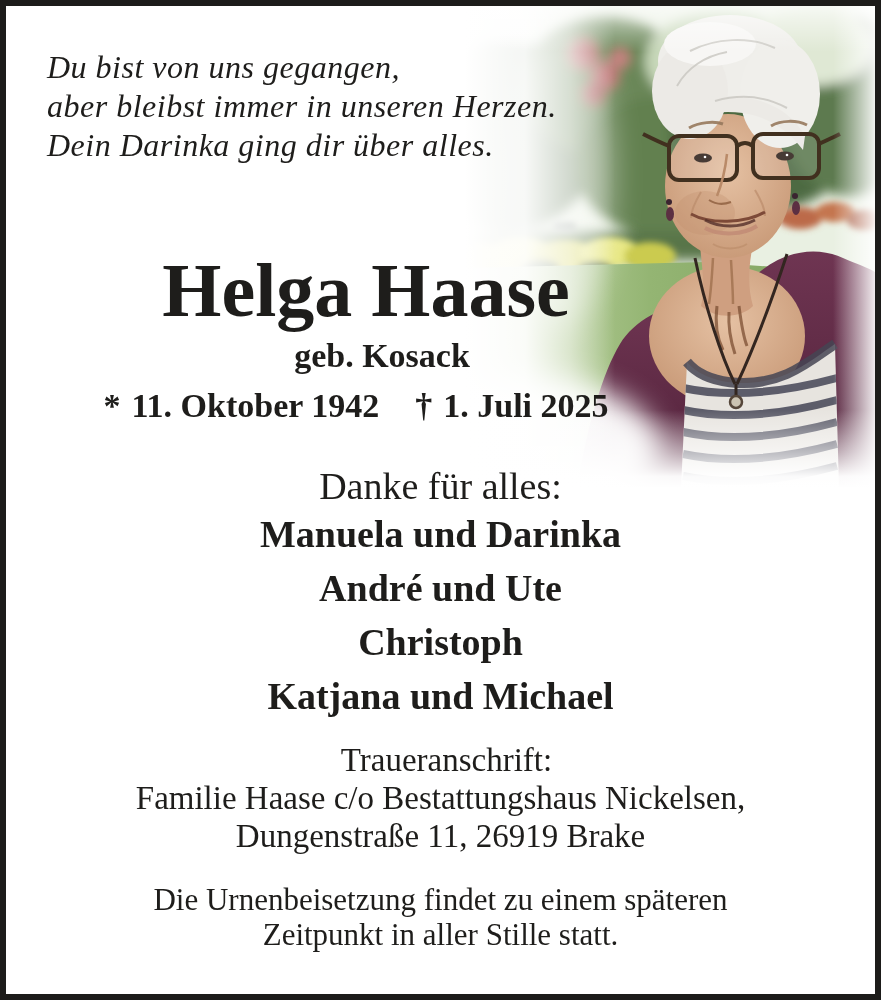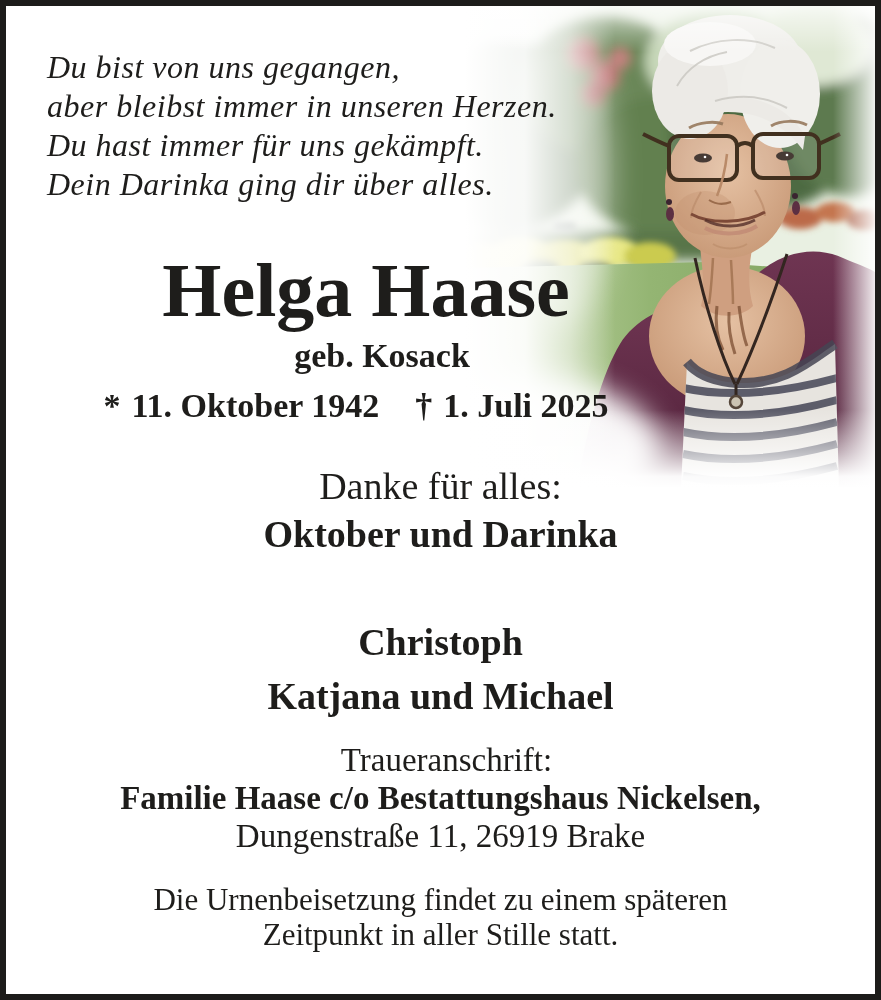--- a/index.html
+++ b/index.html
@@ -23,21 +23,21 @@
   .name{left:4px;top:246px;width:712px;text-align:center;font-size:76px;font-weight:bold;}
   .maiden{left:2px;top:333px;width:748px;text-align:center;font-size:34px;font-weight:bold;}
   .dates{left:0;top:383px;width:700px;font-size:34px;font-weight:bold;
          display:flex;justify-content:center;gap:36px;}
   .dates .d-item{display:inline-flex;gap:11px;}
   .center{left:0;width:869px;text-align:center;}
   .thanks-intro{top:461px;font-size:38px;}
   .thanks-name{font-size:38px;font-weight:bold;}
   .tn-0{top:509px;} .tn-1{top:563px;} .tn-2{top:617px;} .tn-3{top:671px;}
   .addr{font-size:33px;}
-  .addr-label{top:738px;padding-left:6px;} .addr-1{top:776px;font-weight:bold;} .addr-2{top:814px;}
+  .addr-label{top:738px;padding-left:6px;} .addr-1{top:776px;} .addr-2{top:814px;}
   .burial{font-size:31px;}
   .burial-1{top:878px;} .burial-2{top:913px;}
 </style>
 </head>
 <body>
 
 <div class="card">
 
   <div class="photo-wrap" role="img" aria-label="Portrait of an elderly woman with short white hair and glasses, wearing a dark red cardigan over a striped top, in a garden with lawn and yellow flower bushes">
     <svg width="410" height="482" viewBox="0 0 410 482">
@@ -222,39 +222,39 @@
         <rect x="0" y="404" width="410" height="78" fill="url(#fadeB)"></rect>
         <rect x="368" y="0" width="42" height="482" fill="url(#fadeR)"></rect>
         <rect x="0" y="0" width="410" height="46" fill="url(#fadeT)"></rect>
       </g>
     </svg>
   </div>
 
   <div class="txt poem">
     <div>Du bist von uns gegangen,</div>
     <div>aber bleibst immer in unseren Herzen.</div>
-    <div>Du hast immer für uns gekämpft.</div>
     <div>Dein Darinka ging dir über alles.</div>
   </div>
 
   <div class="txt name">Helga Haase</div>
   <div class="txt maiden">geb. Kosack</div>
   <div class="txt dates">
     <span class="d-item">
       <span>*</span>
       <span>11. Oktober 1942</span>
     </span>
     <span class="d-item">
       <span>†</span>
       <span>1. Juli 2025</span>
     </span>
   </div>
 
   <div class="txt center thanks-intro">Danke für alles:</div>
-  <div class="txt center thanks-name tn-0">Oktober und Darinka</div>
+  <div class="txt center thanks-name tn-0">Manuela und Darinka</div>
+  <div class="txt center thanks-name tn-1">André und Ute</div>
   <div class="txt center thanks-name tn-2">Christoph</div>
   <div class="txt center thanks-name tn-3">Katjana und Michael</div>
 
   <div class="txt center addr addr-label">Traueranschrift:</div>
   <div class="txt center addr addr-1">Familie Haase c/o Bestattungshaus Nickelsen,</div>
   <div class="txt center addr addr-2">Dungenstraße 11, 26919 Brake</div>
 
   <div class="txt center burial burial-1">Die Urnenbeisetzung findet zu einem späteren</div>
   <div class="txt center burial burial-2">Zeitpunkt in aller Stille statt.</div>
 

